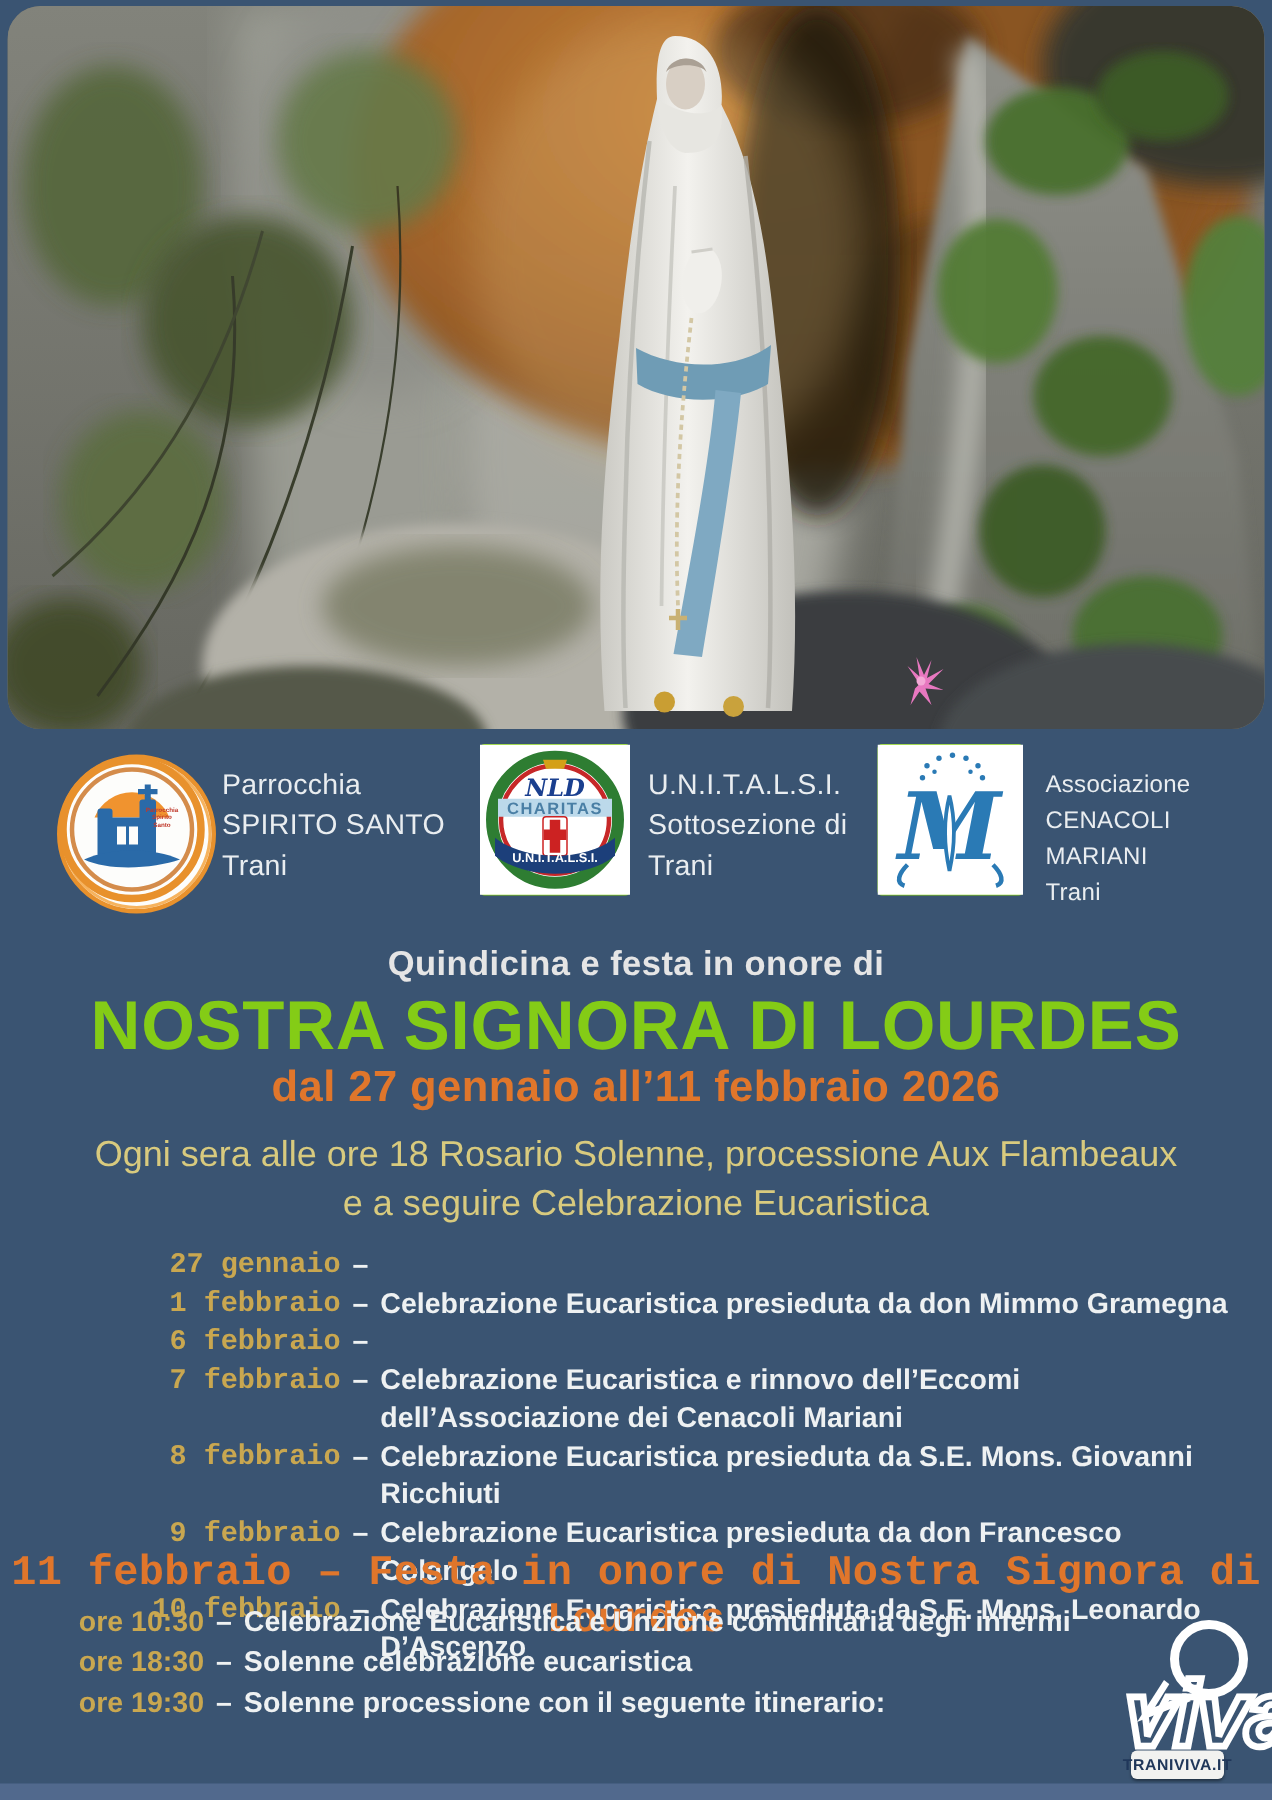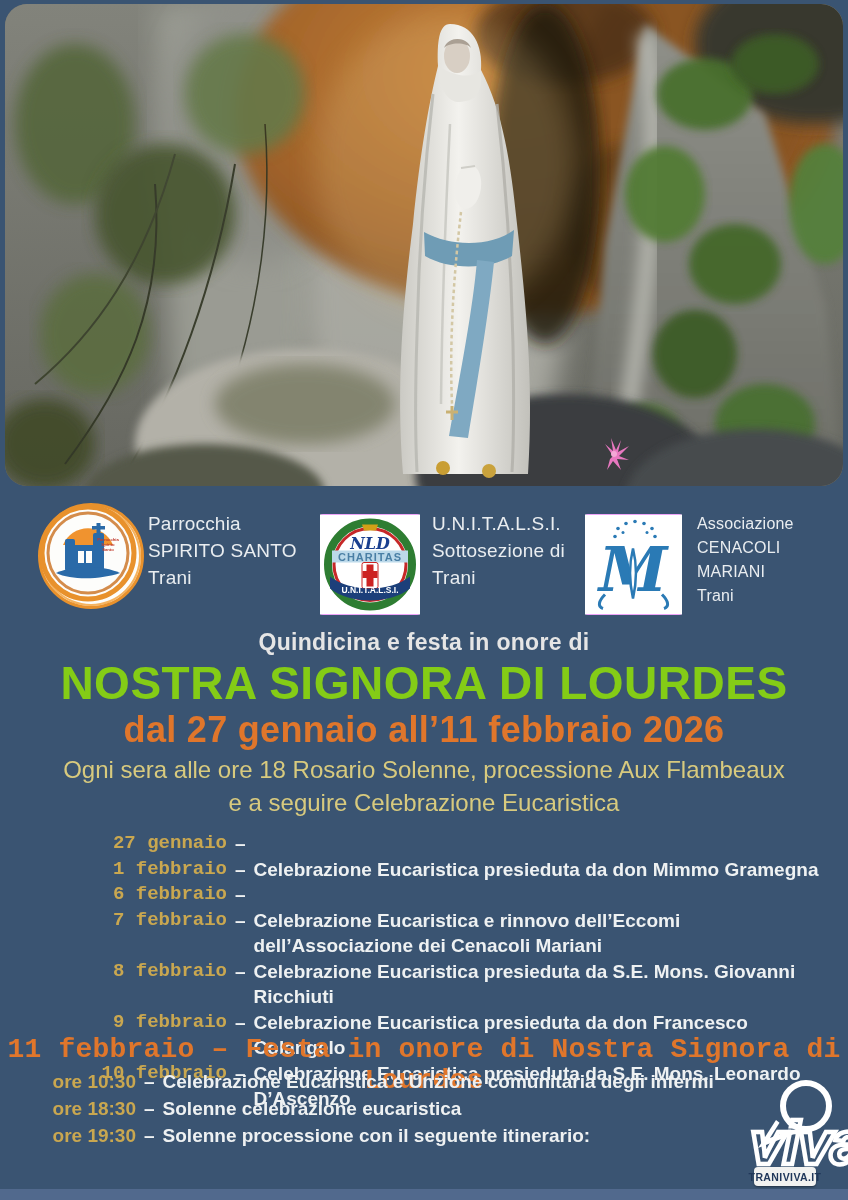--- a/index.html
+++ b/index.html
@@ -14,30 +14,30 @@
     position:absolute;left:5px;top:4px;width:838px;height:482px;
     border-radius:22px;overflow:hidden;background:#6f7068;
   }
   .photo svg{display:block;width:100%;height:100%;}
   
   .logoband{position:absolute;left:0;top:486px;width:848px;height:140px;}
   .logo-circle{
     position:absolute;left:38px;top:17px;width:100px;height:100px;border-radius:50%;
     background:#fdfdfb;border:3px solid #e8912c;box-shadow:0 0 0 2px #f6b35e inset;
   }
-  .logo-box{position:absolute;top:28px;width:100px;height:101px;background:#d946ef;border-radius:3px;}
+  .logo-box{position:absolute;top:10px;width:100px;height:101px;background:#84cc16;border-radius:3px;}
   .logo-text{position:absolute;color:#e9edf0;font-size:19px;line-height:27px;font-weight:500;letter-spacing:.2px;}
   .logo-text.small{font-size:16px;line-height:24px;}
   
   .kicker{position:absolute;left:0;top:629px;width:100%;text-align:center;
     color:#e5e5e5;font-size:23px;font-weight:bold;letter-spacing:.3px;}
   .title{position:absolute;left:0;top:656px;width:100%;text-align:center;
     color:#84cc16;font-size:46px;font-weight:bold;letter-spacing:.5px;}
   .daterange{position:absolute;left:0;top:709px;width:100%;text-align:center;
-    color:#e0762b;font-size:36px;font-weight:bold;letter-spacing:.3px;}
+    color:#e0762b;font-size:29px;font-weight:bold;letter-spacing:.3px;}
   .subtitle{position:absolute;left:0;top:753px;width:100%;text-align:center;
     color:#d8ca7e;font-size:24px;line-height:33px;font-weight:400;}
   .sched{position:absolute;left:22px;top:831px;right:14px;}
   .srow{display:flex;align-items:flex-start;line-height:25.5px;font-size:19px;font-weight:bold;}
   .sdate{flex:0 0 205px;text-align:right;color:#c9a750;font-family:Liberation Mono, monospace;}
   .sdash{flex:0 0 auto;padding:0 8px;color:#eef1f2;}
   .sdesc{flex:1;text-align:left;color:#eef1f2;}
   .festa-h{position:absolute;left:0;top:1034px;width:100%;text-align:center;
     color:#e0762b;font-size:28px;font-weight:bold;letter-spacing:.2px;font-family:Liberation Mono, monospace;}
   .events{position:absolute;left:26px;top:1068px;right:14px;}

